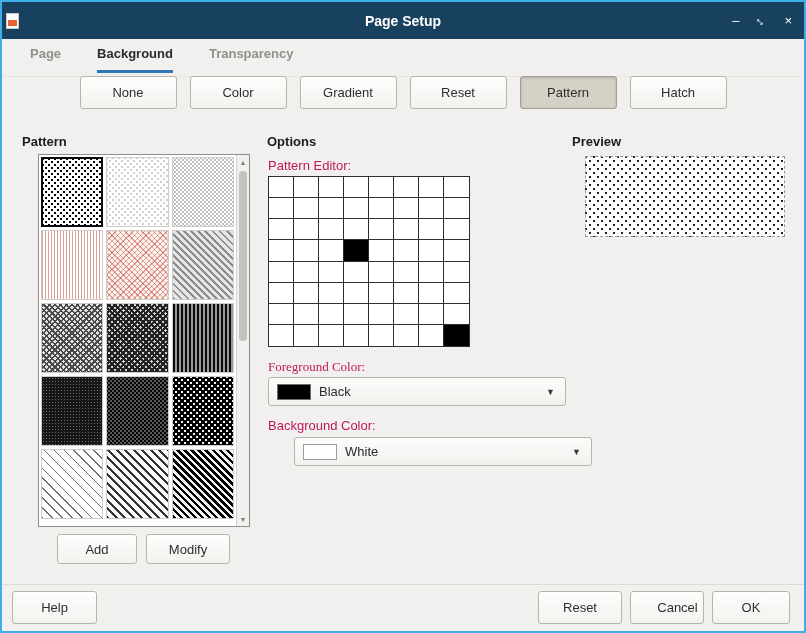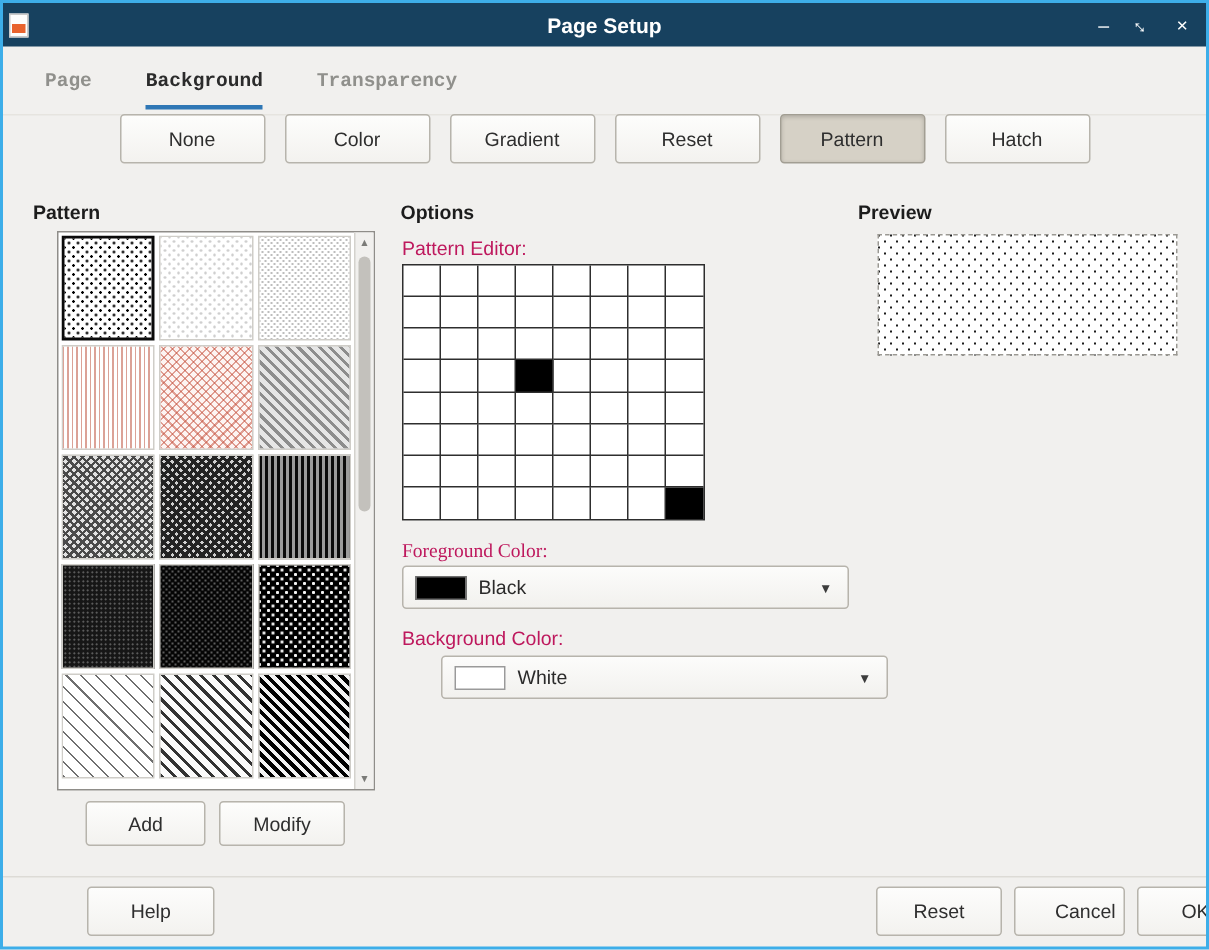--- a/index.html
+++ b/index.html
@@ -13,21 +13,21 @@
     width: 806px;
     height: 633px;
     border: 2px solid #3daee9;
     background: #f1f0ee;
     font-size: 13px;
     color: #2e2e2e;
     overflow: hidden;
   }
   
   .titlebar {
-    position: absolute; top: 0; left: 0; right: 0; height: 29px;
+    position: absolute; top: 0; left: 0; right: 0; height: 37px;
     background: #17415f;
     display: flex; align-items: center;
     padding: 0 4px;
   }
   .app-icon {
     width: 13px; height: 16px; background: #fdfdfd;
     border: 1px solid #c9c9c9; position: relative;
   }
   .app-icon .fold { position: absolute; left: 1px; right: 1px; bottom: 2px; height: 6px; background: #e8622d; }
   .title {
@@ -37,21 +37,21 @@
   }
   .controls {
     position: absolute; right: 12px; top: 0; bottom: 0;
     display: flex; align-items: center; gap: 16px;
     color: #ffffff; font-size: 13px;
   }
   .controls span { cursor: default; line-height: 1; }
   .restore { display: inline-block; transform: rotate(45deg); }
   
   .tabs { position: absolute; top: 44px; left: 28px; display: flex; gap: 36px; }
-  .tab { font-weight: bold; color: #90908c; padding-bottom: 9px; cursor: default; font-family: Liberation Mono, monospace; }
+  .tab { font-weight: bold; color: #90908c; padding-bottom: 9px; cursor: default; }
   .tab.active { color: #2b2b2b; border-bottom: 3px solid #2f77b5; }
   .tab-sep { position: absolute; top: 74px; left: 0; right: 0; height: 1px; background: #e6e4df; }
   
   .fill-row {
     position: absolute; top: 74px; left: 0; right: 0;
     display: flex; justify-content: center; gap: 13px;
   }
   .btn {
     display: flex; align-items: center; justify-content: center;
     background: linear-gradient(#fdfdfc, #f3f2ef);
@@ -122,21 +122,21 @@
   
   .preview-box {
     position: absolute; left: 583px; top: 154px; width: 200px; height: 81px;
     border: 1px dashed #9a9892; background-color: #ffffff;
     background-image: radial-gradient(#1c1c1c 0.7px, transparent 1px),
                       radial-gradient(#1c1c1c 0.7px, transparent 1px);
     background-size: 8px 8px; background-position: 0 0, 4px 4px;
   }
   
   .footer-sep { position: absolute; left: 0; right: 0; top: 582px; height: 1px; background: #dddbd6; }
-  .footer-btn { position: absolute; top: 589px; height: 33px; margin-left: 46px; }
+  .footer-btn { position: absolute; top: 589px; height: 33px; }
   
   .pat-dots-sparse { background-color:#fff;
     background-image: radial-gradient(#000 0.8px, transparent 1px), radial-gradient(#000 0.8px, transparent 1px);
     background-size: 6px 6px; background-position: 0 0, 3px 3px; }
   .pat-dots-faint { background-color:#fff;
     background-image: radial-gradient(#cfcfcf 0.8px, transparent 1px), radial-gradient(#cfcfcf 0.8px, transparent 1px);
     background-size: 6px 6px; background-position: 0 0, 3px 3px; }
   .pat-dots-faint2 { background-color:#fff;
     background-image: radial-gradient(#bdbdbd 0.8px, transparent 1px), radial-gradient(#bdbdbd 0.8px, transparent 1px);
     background-size: 4px 4px; background-position: 0 0, 2px 2px; }

